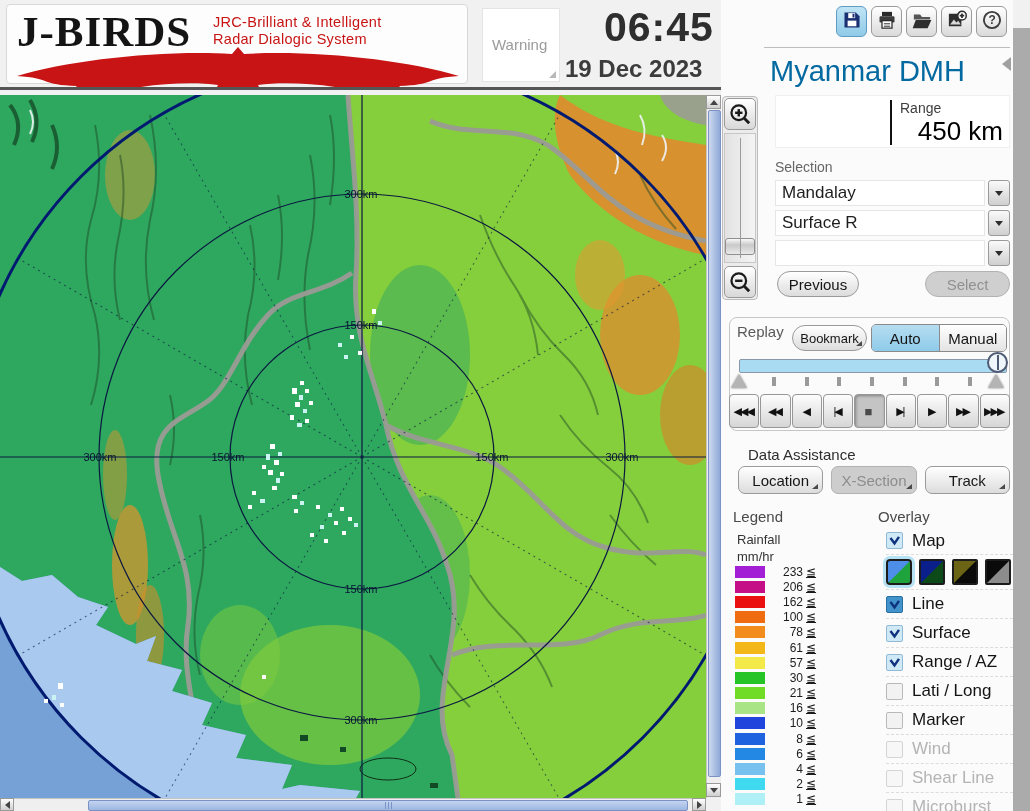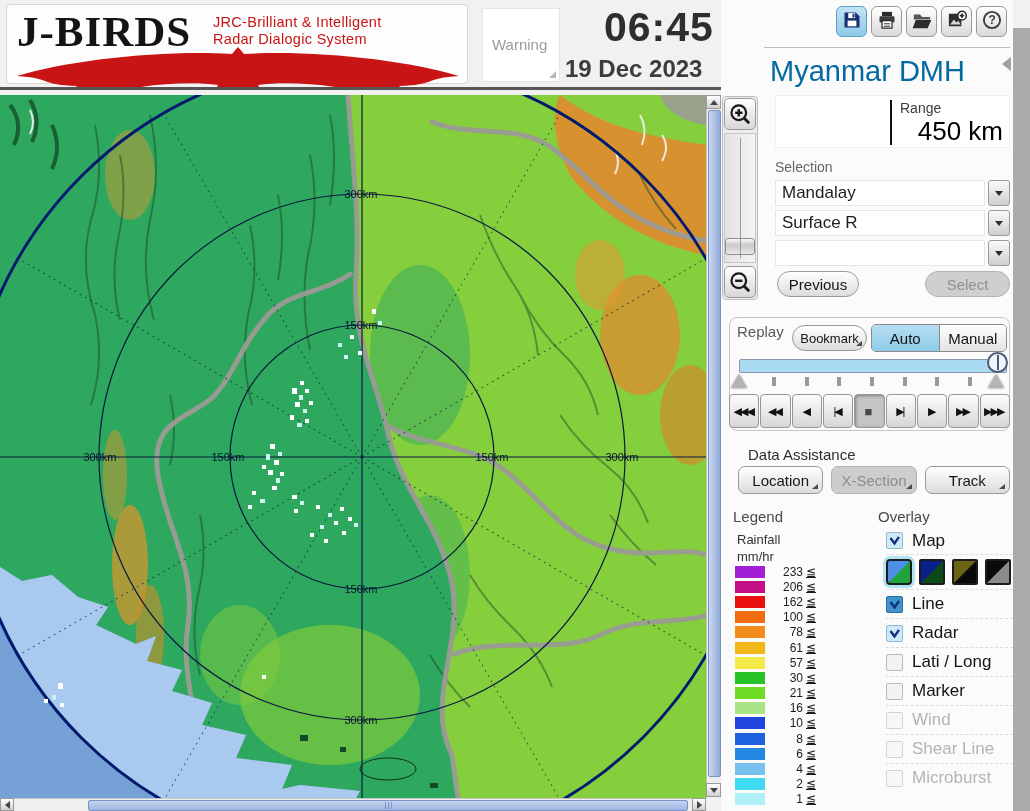--- a/index.html
+++ b/index.html
@@ -382,21 +382,29 @@
           </svg>
         </span>
         <span class="ov-label">Line</span>
       </div>
       <div class="ov-row">
         <span class="ov-check">
           <svg width="13" height="13" viewBox="0 0 16 16">
             <path d="M3,5 L8,11.5 L13.5,3.5" stroke="#10337f" stroke-width="3" fill="none"></path>
           </svg>
         </span>
-        <span class="ov-label">Radar</span>
+        <span class="ov-label">Surface</span>
+      </div>
+      <div class="ov-row">
+        <span class="ov-check">
+          <svg width="13" height="13" viewBox="0 0 16 16">
+            <path d="M3,5 L8,11.5 L13.5,3.5" stroke="#10337f" stroke-width="3" fill="none"></path>
+          </svg>
+        </span>
+        <span class="ov-label">Range / AZ</span>
       </div>
       <div class="ov-row">
         <span class="ov-check off"></span>
         <span class="ov-label">Lati / Long</span>
       </div>
       <div class="ov-row">
         <span class="ov-check off"></span>
         <span class="ov-label">Marker</span>
       </div>
       <div class="ov-row">

